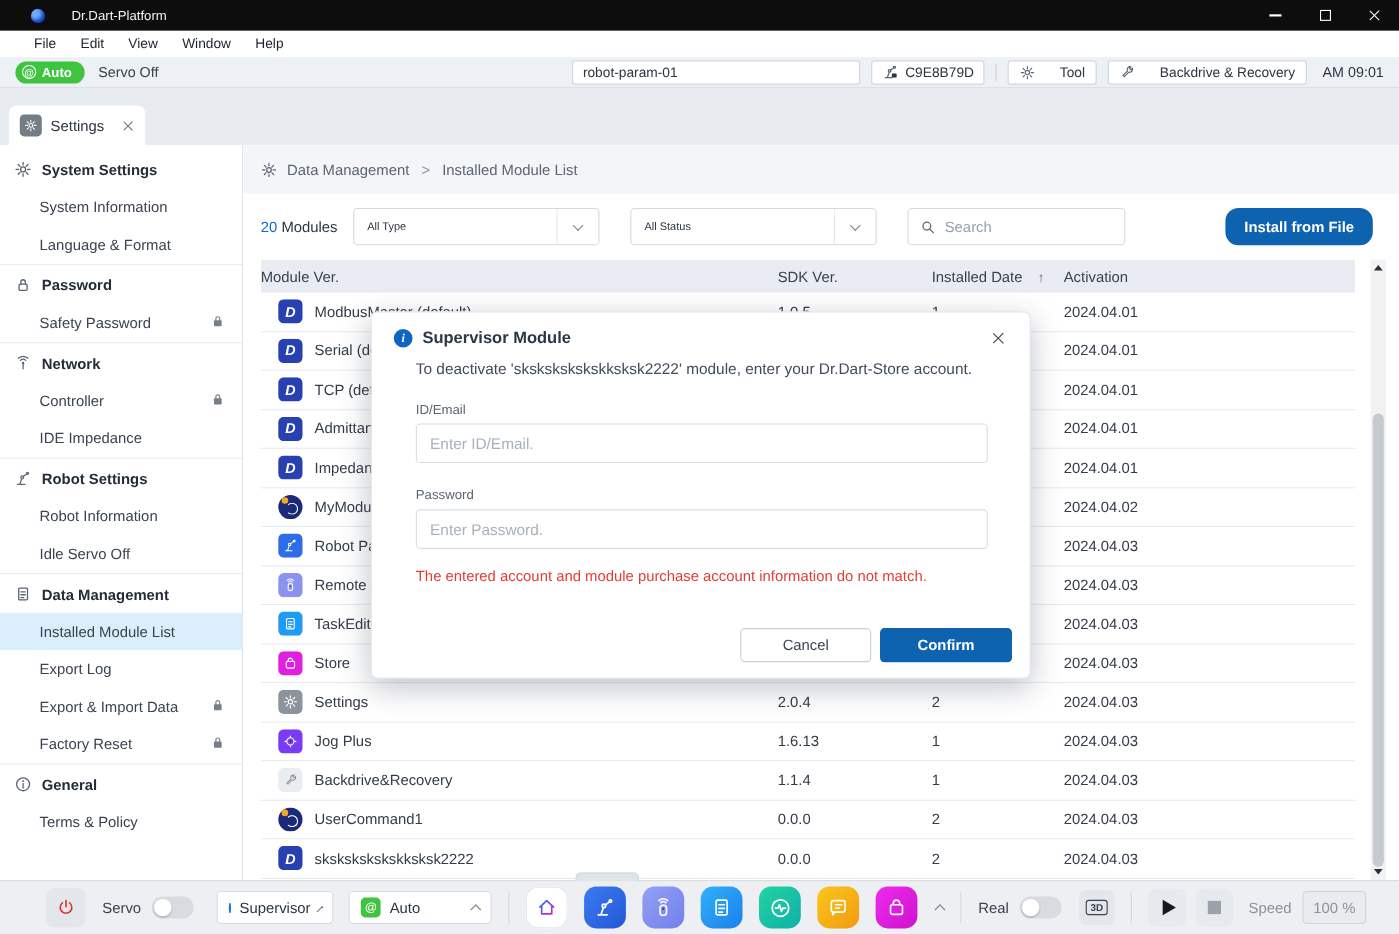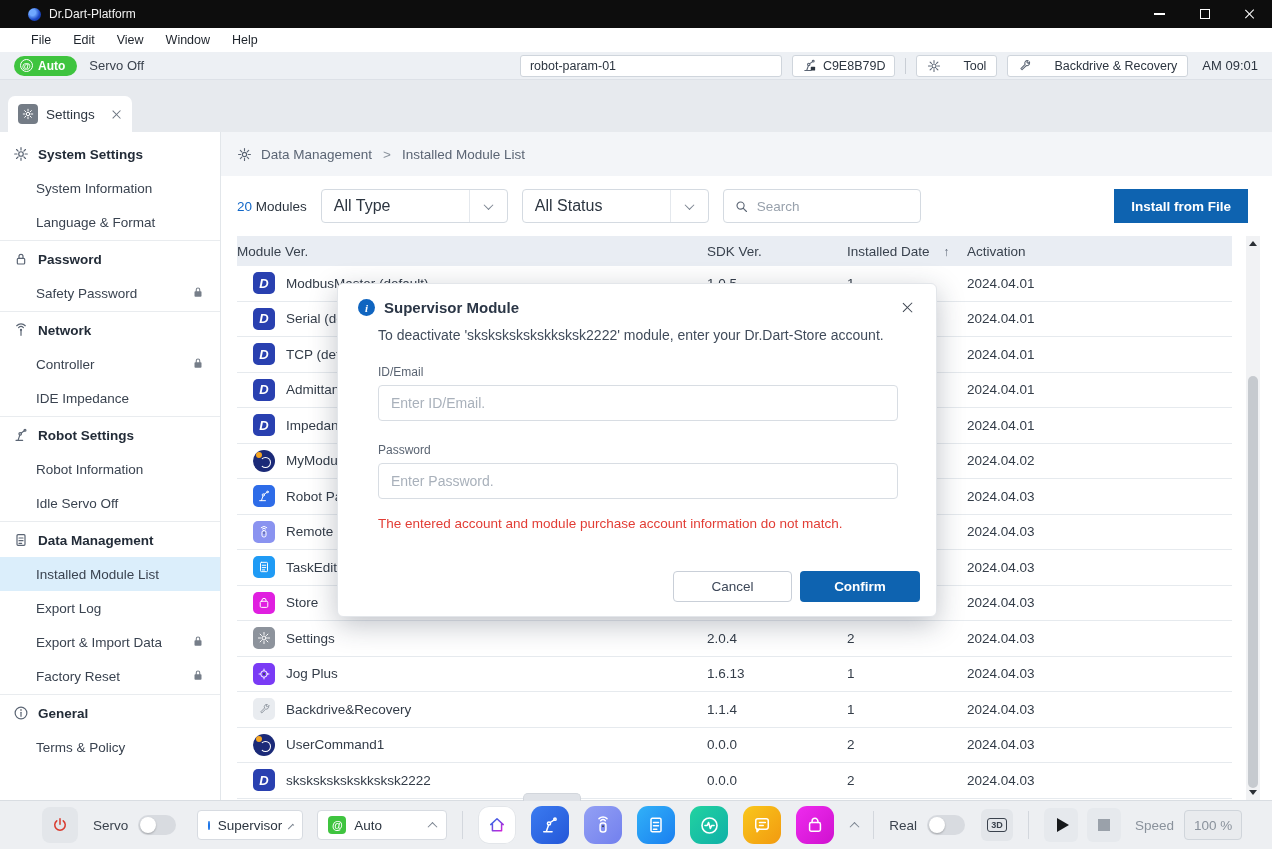--- a/index.html
+++ b/index.html
@@ -1,21 +1,21 @@
 <!DOCTYPE html>
 <html><head>
 <meta charset="utf-8">
 <style>
   * { box-sizing: border-box; margin: 0; padding: 0; }
   html,body { width:1272px; height:849px; overflow:hidden; background:#fff;
     font-family:"Liberation Sans", sans-serif; color:#39424e; }
 
   
   .titlebar { position:absolute; top:0; left:0; right:0; height:28px; background:#0d0d0d;
-    display:flex; align-items:center; color:#fff; }
+    display:flex; align-items:center; color:#fff;gap:16px; }
   .app-logo { width:13px; height:13px; border-radius:50%; margin-left:28px;
     background:radial-gradient(circle at 35% 35%, #6fa8ff 0 25%, #1c49c8 60%, #0c2a86 100%); }
   .app-title { font-size:12px; margin-left:8px; color:#f2f2f2; }
   .win-controls { margin-left:auto; display:flex; align-items:center; height:100%; }
   .win-btn { width:45px; height:100%; display:flex; align-items:center; justify-content:center; }
   .glyph-min { width:11px; height:1.5px; background:#fff; display:block; }
   .glyph-max { width:10px; height:10px; border:1.2px solid #fff; display:block; }
   .glyph-x { position:relative; width:12px; height:12px; display:block; }
   .glyph-x::before,.glyph-x::after { content:""; position:absolute; left:5px; top:0;
     width:1.4px; height:12px; background:#fff; }
@@ -73,35 +73,35 @@
 
   
   .content { position:absolute; top:132px; left:221px; right:0; bottom:49px; background:#fff; }
   .breadcrumb { height:44px; background:#f3f5f8; display:flex; align-items:center;
     padding-left:16px; gap:9px; font-size:13.5px; color:#5b6574; }
   .crumb-sep { color:#8a929c; padding:0 2px; }
 
   .filterbar { height:60px; display:flex; align-items:center; padding:0 24px 0 16px; }
   .mod-count { font-size:13.5px; color:#2c3540; margin-right:14px; white-space:nowrap; }
   .mod-count .num { color:#1368c8; }
-  .select { width:187px; height:34px; border:1px solid #d4dae1; border-radius:4px; background:#fff;
-    display:flex; align-items:center; margin-right:14px; font-size:16px; color:#2c3540; }
+  .select { width:224px; height:34px; border:1px solid #d4dae1; border-radius:4px; background:#fff;
+    display:flex; align-items:center; margin-right:28px; font-size:10px; color:#2c3540; }
   .select .sel-label { padding-left:12px; flex:1; }
   .sel-chev { width:38px; height:100%; border-left:1px solid #e4e8ed; display:flex;
     align-items:center; justify-content:center; }
   .chev { width:7px; height:7px; border-right:1.5px solid #7b8490; border-bottom:1.5px solid #7b8490; }
   .chev.down { transform:rotate(45deg) translate(-1px,-1px); }
   .chev.up { transform:rotate(-135deg) translate(-1px,-1px); }
   .search-box { width:198px; height:34px; border:1px solid #d4dae1; border-radius:4px;
     display:flex; align-items:center; padding:0 10px; gap:8px; }
   .search-box input { border:none; outline:none; flex:1; font-size:13.5px; min-width:0;
     font-family:"Liberation Sans", sans-serif; color:#2c3540; }
   .search-box input::placeholder { color:#98a1ac; }
   .install-btn { margin-left:auto; height:34px; padding:0 17px; background:#0e63b0; color:#fff;
-    border:none; border-radius:0; font-size:13.5px; font-weight:bold;
+    border:none; border-radius:12px; font-size:13.5px; font-weight:bold;
     font-family:"Liberation Sans", sans-serif; }
 
   
   .table { position:absolute; left:16px; right:40px; top:104px; bottom:0; overflow:hidden; }
   .t-head,.t-row { display:grid; grid-template-columns:1fr 140px 120px 120px 95px 50px;
     align-items:center; }
   .t-head { height:30px; background:#e9edf3; font-size:13.5px; color:#39424e; }
   .t-head .c1 { padding-left:16px; }
   .sort-arrow { color:#5b6574; margin-left:10px; font-size:12px; }
   .t-row { height:35.5px; border-bottom:1px solid #e6eaee; font-size:13.5px; color:#333c48; }

